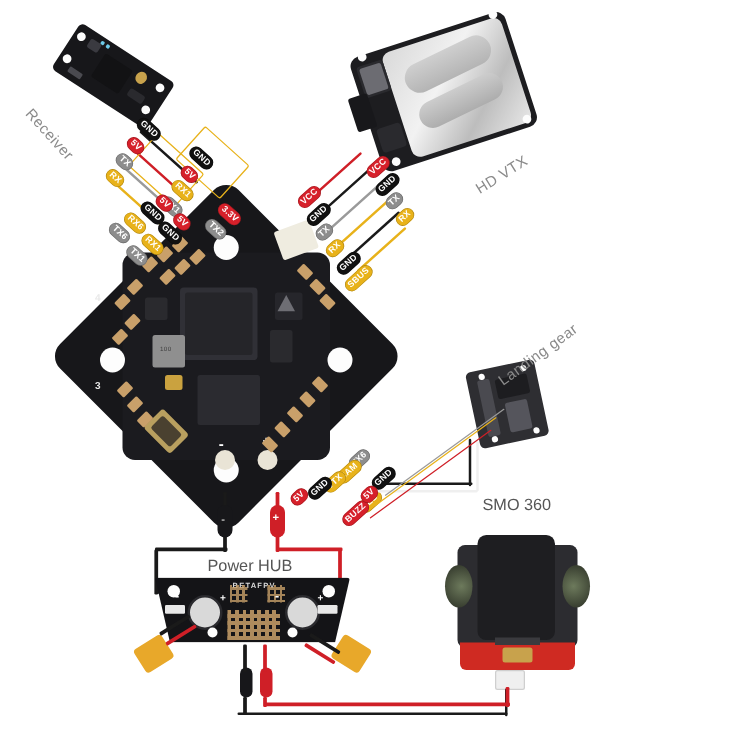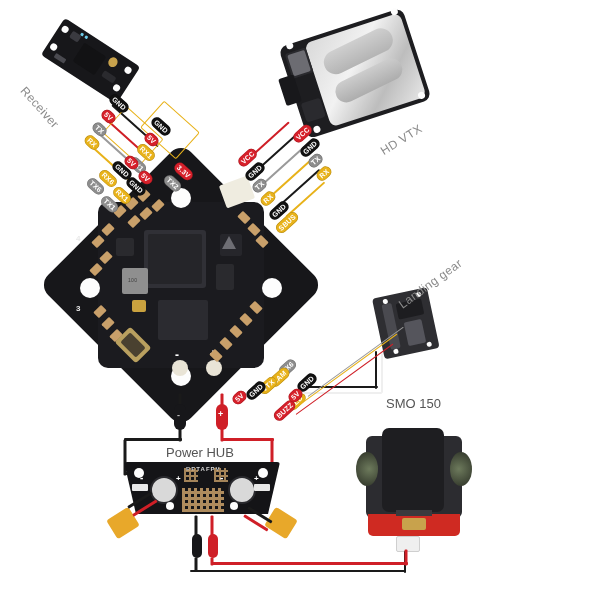--- a/index.html
+++ b/index.html
@@ -227,21 +227,21 @@
   <div class="wire w-wht" style="left:302px;top:392px;width:80px;height:2px;"></div>
   <div class="wire w-wht" style="left:382px;top:352px;width:40px;height:2px;transform:rotate(90deg);transform-origin:0 50%;"></div>
 
   <div class="pill p-gnd" style="left:296px;top:377px;transform:rotate(-42deg);">GND</div>
   <div class="pill p-5v" style="left:288px;top:390px;transform:rotate(-42deg);">5V</div>
 
   <div class="wire w-yel" style="left:300px;top:404px;width:120px;height:1px;transform:rotate(-36deg);"></div>
   <div class="wire w-red" style="left:296px;top:414px;width:120px;height:1px;transform:rotate(-36deg);"></div>
   <div class="wire w-gry" style="left:308px;top:396px;width:118px;height:1px;transform:rotate(-36deg);"></div>
 
-  <div class="hub-label" style="left:386px;top:396px;">SMO 150</div>
+  <div class="hub-label" style="left:386px;top:396px;">SMO 360</div>
   <div class="abs" style="left:352px;top:414px;width:124px;height:126px;">
     <div style="position:absolute;left:14px;top:22px;width:96px;height:82px;background:#2c2c30;border-radius:6px;"></div>
     <div style="position:absolute;left:30px;top:14px;width:62px;height:84px;background:#1e1e21;border-radius:7px;"></div>
     <div style="position:absolute;left:4px;top:38px;width:22px;height:34px;background:radial-gradient(circle at 60% 50%,#6d7a5c,#2a2e24);border-radius:50%;"></div>
     <div style="position:absolute;left:98px;top:38px;width:22px;height:34px;background:radial-gradient(circle at 40% 50%,#6d7a5c,#2a2e24);border-radius:50%;"></div>
     <div style="position:absolute;left:16px;top:100px;width:92px;height:22px;background:#cf2a22;border-radius:0 0 5px 5px;"></div>
     <div style="position:absolute;left:50px;top:104px;width:24px;height:12px;background:#c8a24c;border-radius:2px;"></div>
     <div style="position:absolute;left:44px;top:96px;width:36px;height:6px;background:#3a3a3e;"></div>
   </div>
 

